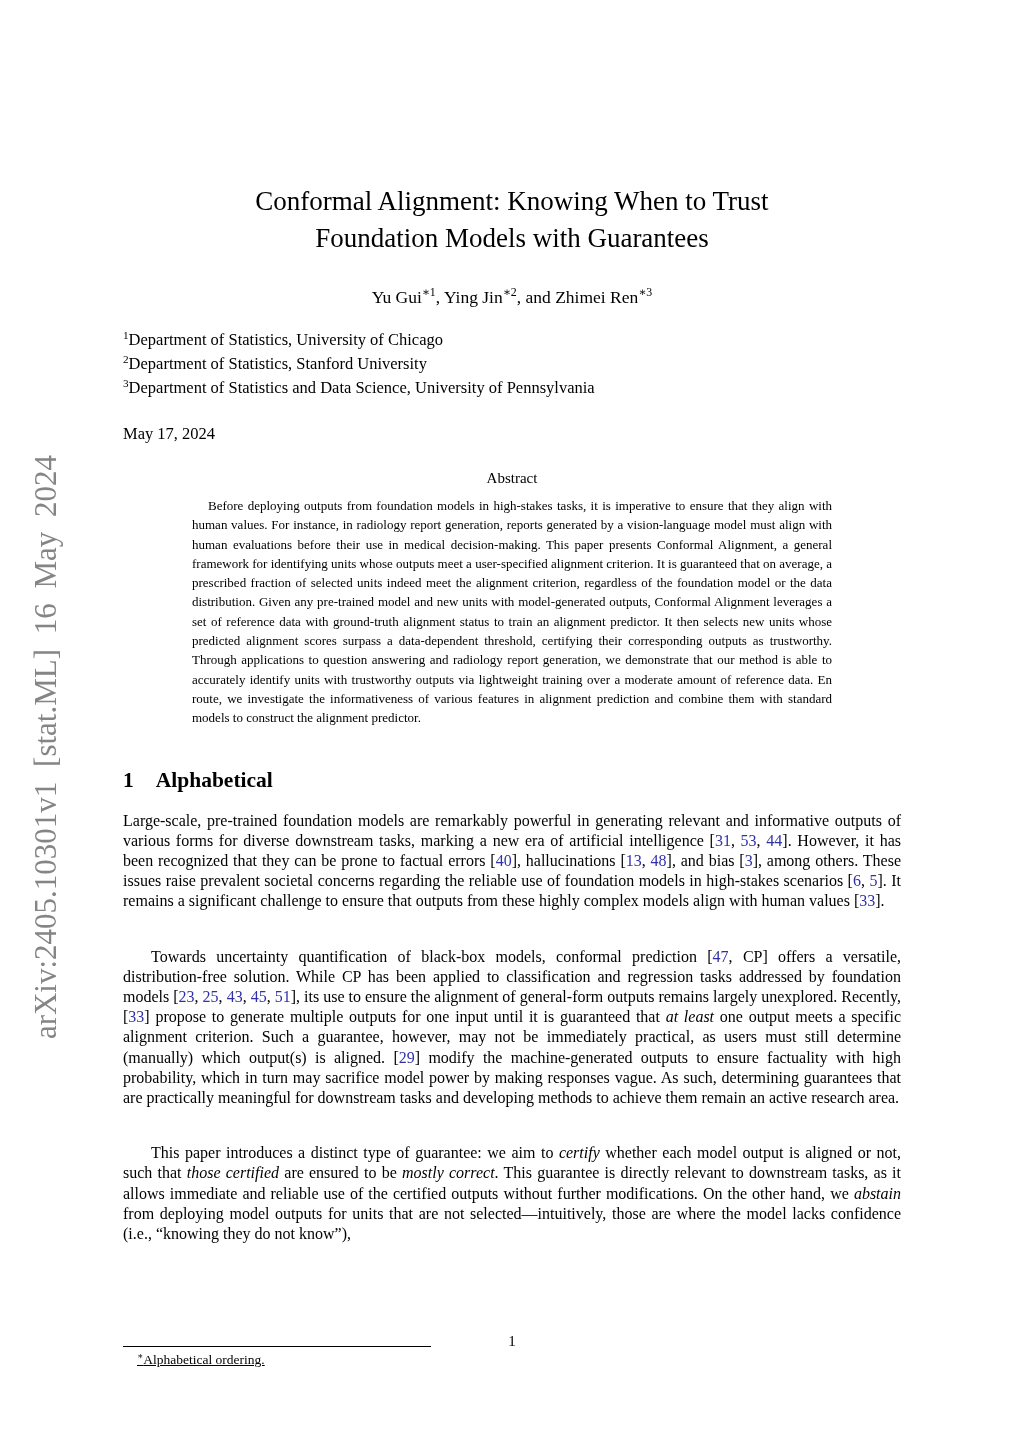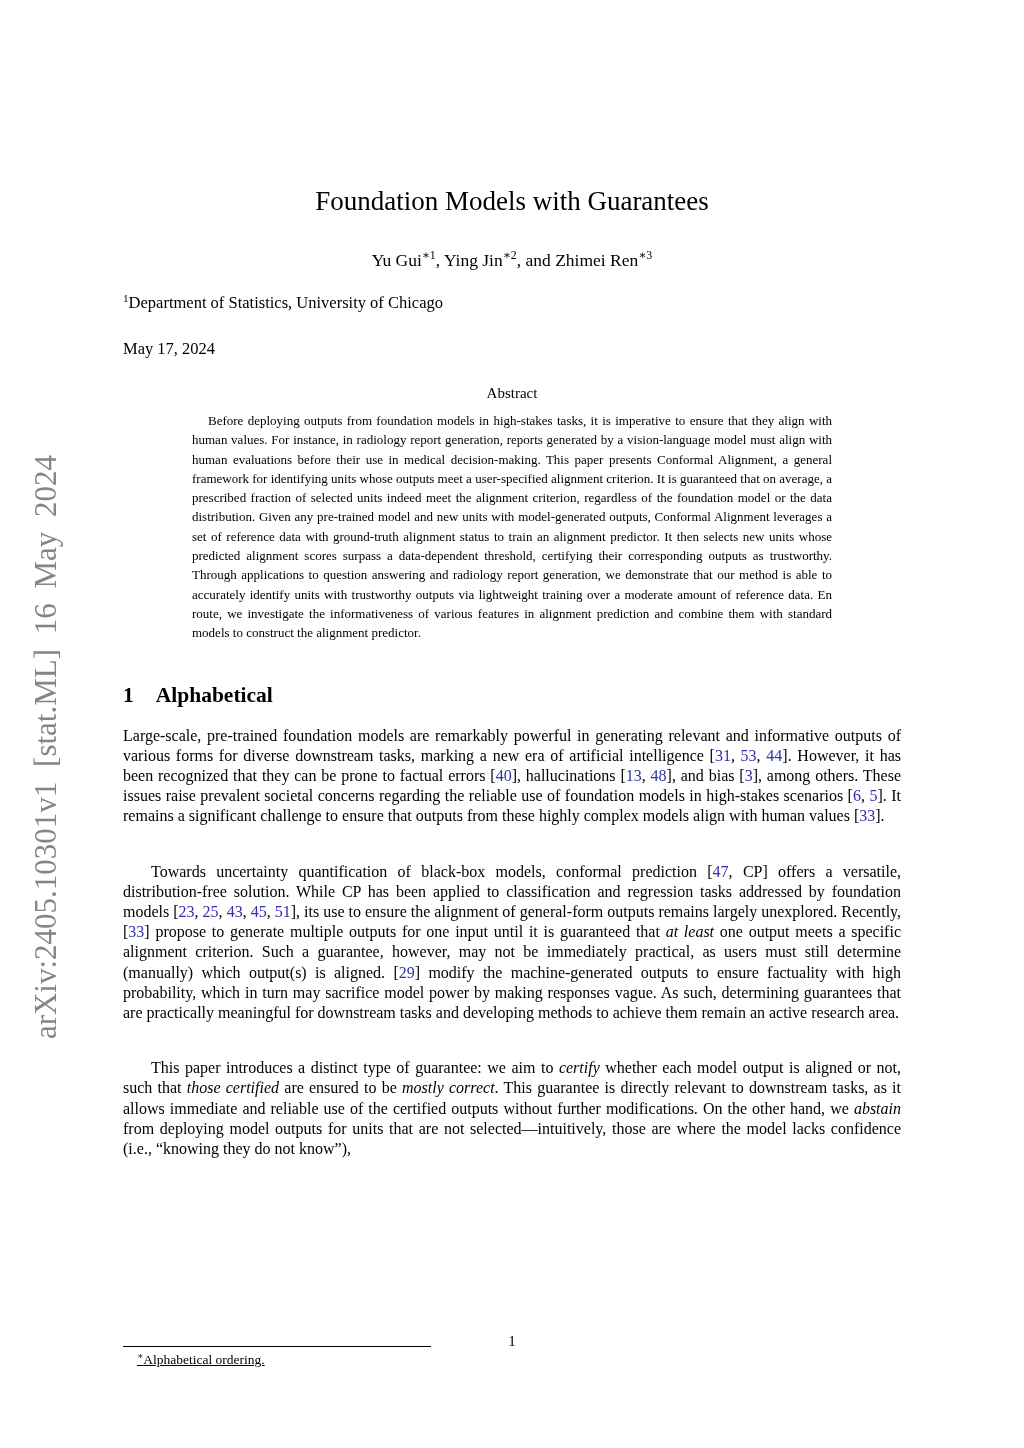--- a/index.html
+++ b/index.html
@@ -117,27 +117,30 @@
 </head>
 <body>
 
 <div class="page">
 
   <div class="watermark">arXiv:2405.10301v1 [stat.ML] 16 May 2024</div>
 
   <div class="content">
 
     <h1 class="title">
+      <div>Conformal Alignment: Knowing When to Trust</div>
       <div>Foundation Models with Guarantees</div>
     </h1>
 
     <div class="authors"><span>Yu Gui</span><span class="sup">∗1</span><span>, Ying Jin</span><span class="sup">∗2</span><span>, and Zhimei Ren</span><span class="sup">∗3</span></div>
 
     <div class="affils">
       <div><span class="sup">1</span><span>Department of Statistics, University of Chicago</span></div>
+      <div><span class="sup">2</span><span>Department of Statistics, Stanford University</span></div>
+      <div><span class="sup">3</span><span>Department of Statistics and Data Science, University of Pennsylvania</span></div>
     </div>
 
     <div class="date">May 17, 2024</div>
 
     <div class="abstract">
       <div class="abstract-heading">Abstract</div>
       <p class="abstract-text">Before deploying outputs from foundation models in high-stakes tasks, it is imperative to ensure that they align with human values. For instance, in radiology report generation, reports generated by a vision-language model must align with human evaluations before their use in medical decision-making. This paper presents Conformal Alignment, a general framework for identifying units whose outputs meet a user-specified alignment criterion. It is guaranteed that on average, a prescribed fraction of selected units indeed meet the alignment criterion, regardless of the foundation model or the data distribution. Given any pre-trained model and new units with model-generated outputs, Conformal Alignment leverages a set of reference data with ground-truth alignment status to train an alignment predictor. It then selects new units whose predicted alignment scores surpass a data-dependent threshold, certifying their corresponding outputs as trustworthy. Through applications to question answering and radiology report generation, we demonstrate that our method is able to accurately identify units with trustworthy outputs via lightweight training over a moderate amount of reference data. En route, we investigate the informativeness of various features in alignment prediction and combine them with standard models to construct the alignment predictor.</p>
     </div>
 
     <div class="section-heading">

